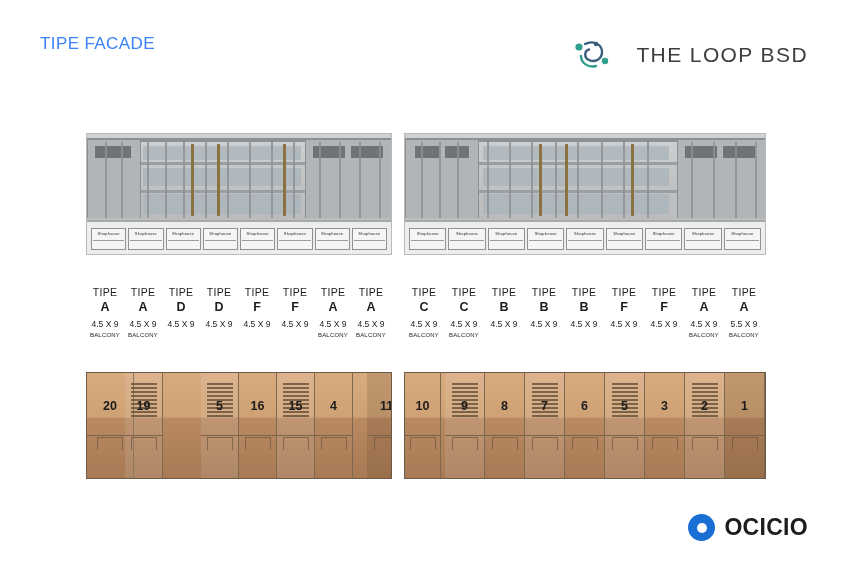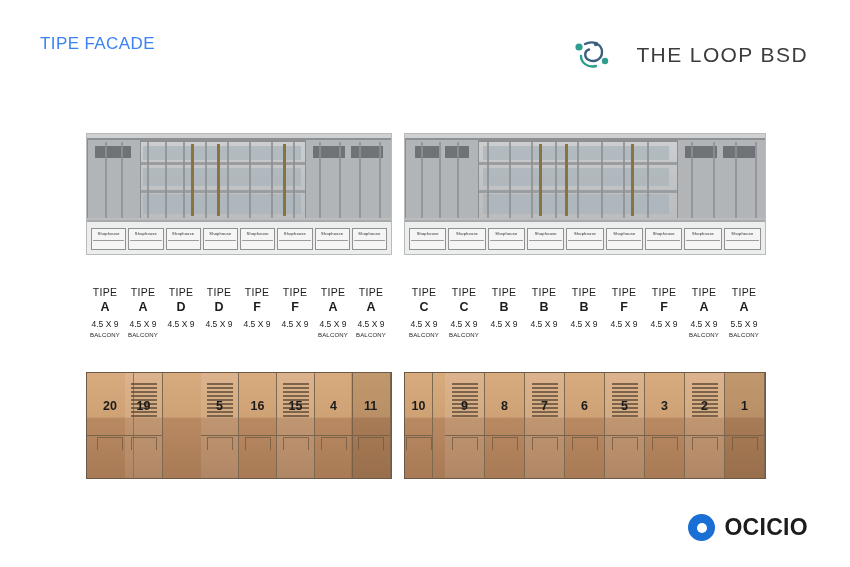--- a/index.html
+++ b/index.html
@@ -608,29 +608,29 @@
         </div>
         <div class="unit-num">15</div>
         <div class="plan-lower-line"></div>
         <div class="wiggle"></div>
       </div>
       <div class="unit" style="left: 228px; width: 38px;">
         <div class="unit-num">4</div>
         <div class="plan-lower-line"></div>
         <div class="wiggle"></div>
       </div>
-      <div class="unit alt dark" style="left: 264px; width: 40px;">
+      <div class="unit alt dark" style="left: 280px; width: 40px;">
         <div class="unit-num">11</div>
         <div class="plan-lower-line"></div>
         <div class="wiggle"></div>
       </div>
     </div>
   <div class="plan" id="plan-right">
     <div class="plan-bg"></div>
-  <div class="unit" style="left: 0px; width: 28px;">
+  <div class="unit" style="left: 0px; width: 36px;">
         <div class="unit-num">10</div>
         <div class="plan-lower-line"></div>
         <div class="wiggle"></div>
       </div>
       <div class="unit alt" style="left: 40px; width: 40px;">
         <div class="stair">
           <i style="top: 4px;"></i>
           <i style="top: 8px;"></i>
           <i style="top: 12px;"></i>
           <i style="top: 16px;"></i>

